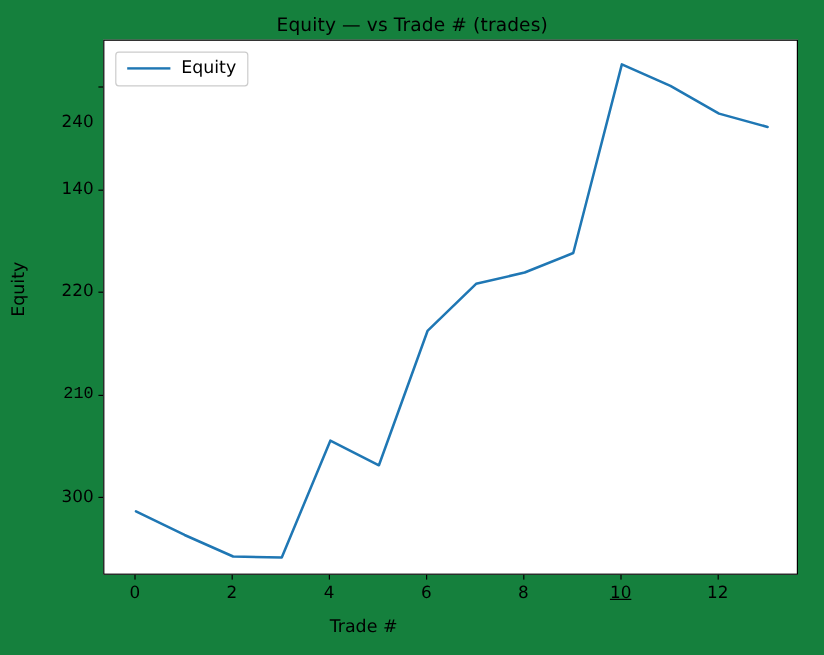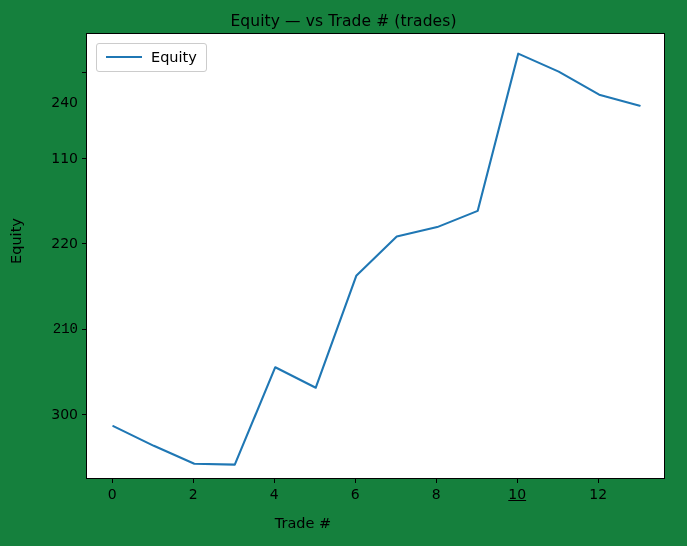--- a/index.html
+++ b/index.html
@@ -145,21 +145,21 @@
 <div id="figure">
 
   <div id="chart-title">Equity — vs Trade # (trades)</div>
 
   <div id="y-axis-label">Equity</div>
 
   <div id="y-tick-labels">
       <div class="tick-label-y" style="top: 381.065px;">300</div>
       <div class="tick-label-y" style="top: 295.625px; font-family: Liberation Mono, monospace;">210</div>
       <div class="tick-label-y" style="top: 210.184px; text-align: right;">220</div>
-      <div class="tick-label-y" style="top: 124.743px;">110</div>
+      <div class="tick-label-y" style="top: 124.743px;">140</div>
       <div class="tick-label-y" style="top: 39.3027px; margin-top: 30px;">240</div>
     </div>
   <div id="y-tick-marks">
       <div class="tick-mark-y" style="top: 414.065px;"></div>
       <div class="tick-mark-y" style="top: 328.625px;"></div>
       <div class="tick-mark-y" style="top: 243.184px;"></div>
       <div class="tick-mark-y" style="top: 157.743px;"></div>
       <div class="tick-mark-y" style="top: 72.3027px;"></div>
     </div>
 

